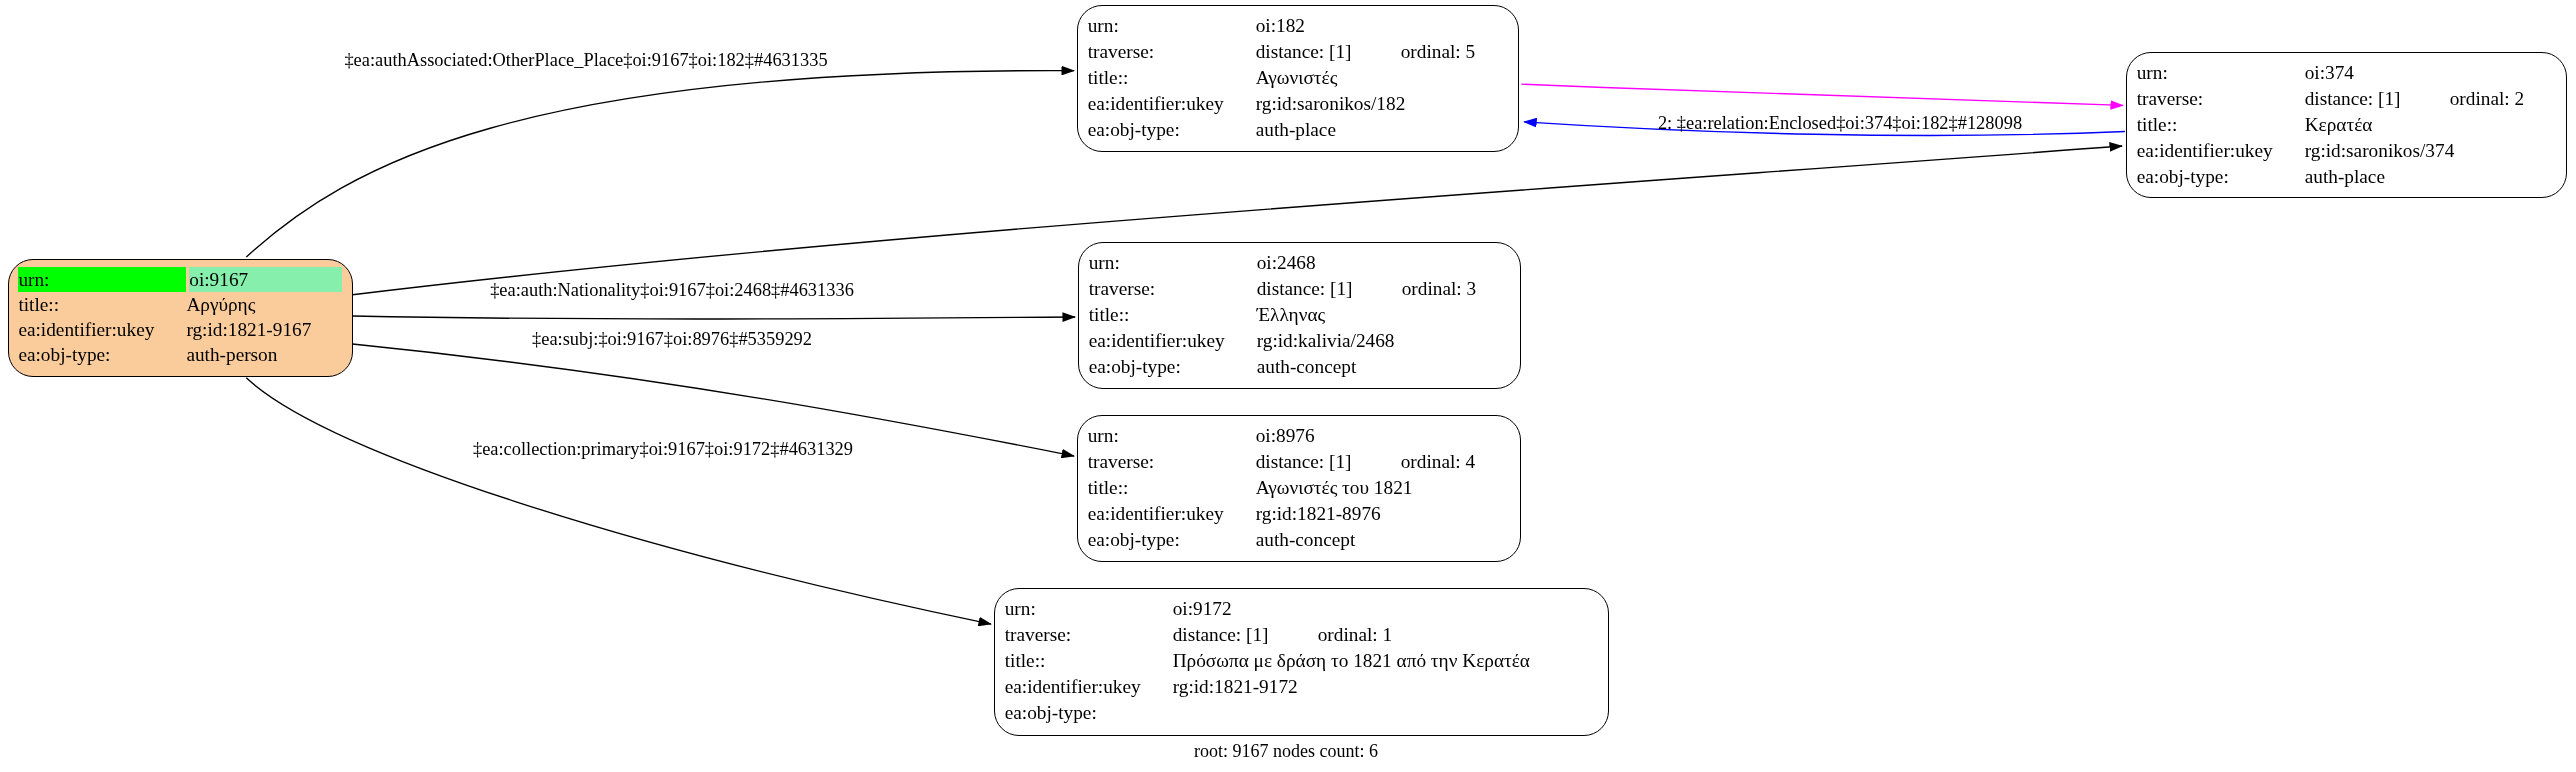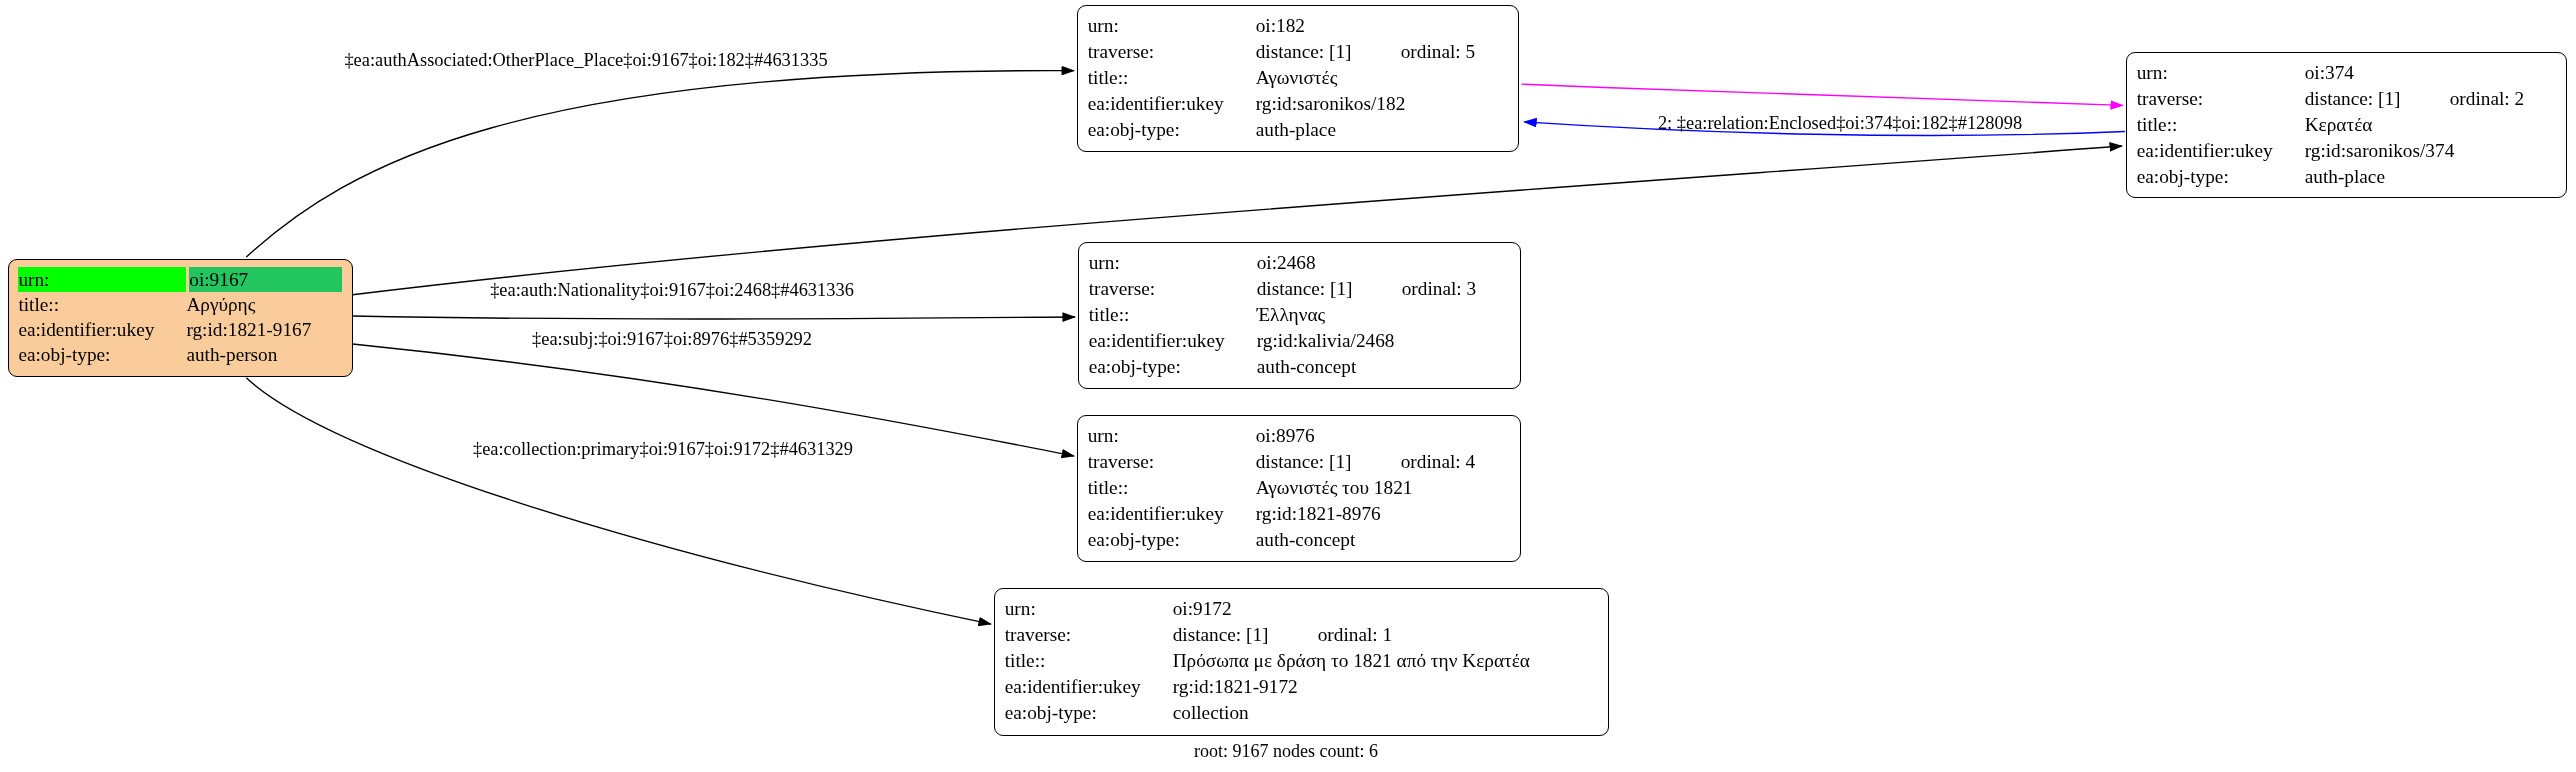--- a/index.html
+++ b/index.html
@@ -9,35 +9,35 @@
     background:#ffffff;
     font-family:"Liberation Serif","DejaVu Serif",serif;
     overflow:hidden;
   }
   svg.edge-layer { position:absolute; left:0; top:0; }
   .node {
     position:absolute;
     box-sizing:border-box;
     background:#ffffff;
     border:1.4px solid #000000;
-    border-radius:9px;
+    border-radius:25px;
     padding:6.8px 9.7px;
     font-size:19.3px;
     color:#000000;
     white-space:nowrap;
     z-index:2;
   }
   .node .row { display:flex; height:26px; line-height:26px; align-items:center; }
   .node .lbl { flex:0 0 168px; width:168px; }
   .node .val { flex:1; }
   .node .dist { display:inline-block; width:145px; }
   .node-root { background:#FACC9C; }
   .node-root .row { height:25px; line-height:25px; }
   .node-root .row-urn .lbl { background:#00FF00; margin-right:2.9px; }
-  .node-root .row-urn .val { background:#22c55e; }
+  .node-root .row-urn .val { background:#86efac; }
   .elabel {
     position:absolute;
     transform:translate(-50%,-50%);
     font-size:18.4px;
     color:#000000;
     white-space:nowrap;
     z-index:3;
   }
   .gnote {
     position:absolute;
@@ -197,21 +197,20 @@
     <div class="row">
       <span class="lbl">title::</span>
       <span class="val">Πρόσωπα με δράση το 1821 από την Κερατέα</span>
     </div>
     <div class="row">
       <span class="lbl">ea:identifier:ukey</span>
       <span class="val">rg:id:1821-9172</span>
     </div>
     <div class="row">
       <span class="lbl">ea:obj-type:</span>
-      <span class="val">collection</span>
     </div>
   </div>
 
   <div class="elabel" style="left:586px;top:60px;">‡ea:authAssociated:OtherPlace_Place‡oi:9167‡oi:182‡#4631335</div>
   <div class="elabel" style="left:1840px;top:123px;">2: ‡ea:relation:Enclosed‡oi:374‡oi:182‡#128098</div>
   <div class="elabel" style="left:672px;top:290px;">‡ea:auth:Nationality‡oi:9167‡oi:2468‡#4631336</div>
   <div class="elabel" style="left:672px;top:339px;">‡ea:subj:‡oi:9167‡oi:8976‡#5359292</div>
   <div class="elabel" style="left:663px;top:449px;">‡ea:collection:primary‡oi:9167‡oi:9172‡#4631329</div>
 
   <div class="gnote" style="left:1286px;top:751px;">root: 9167 nodes count: 6</div>

